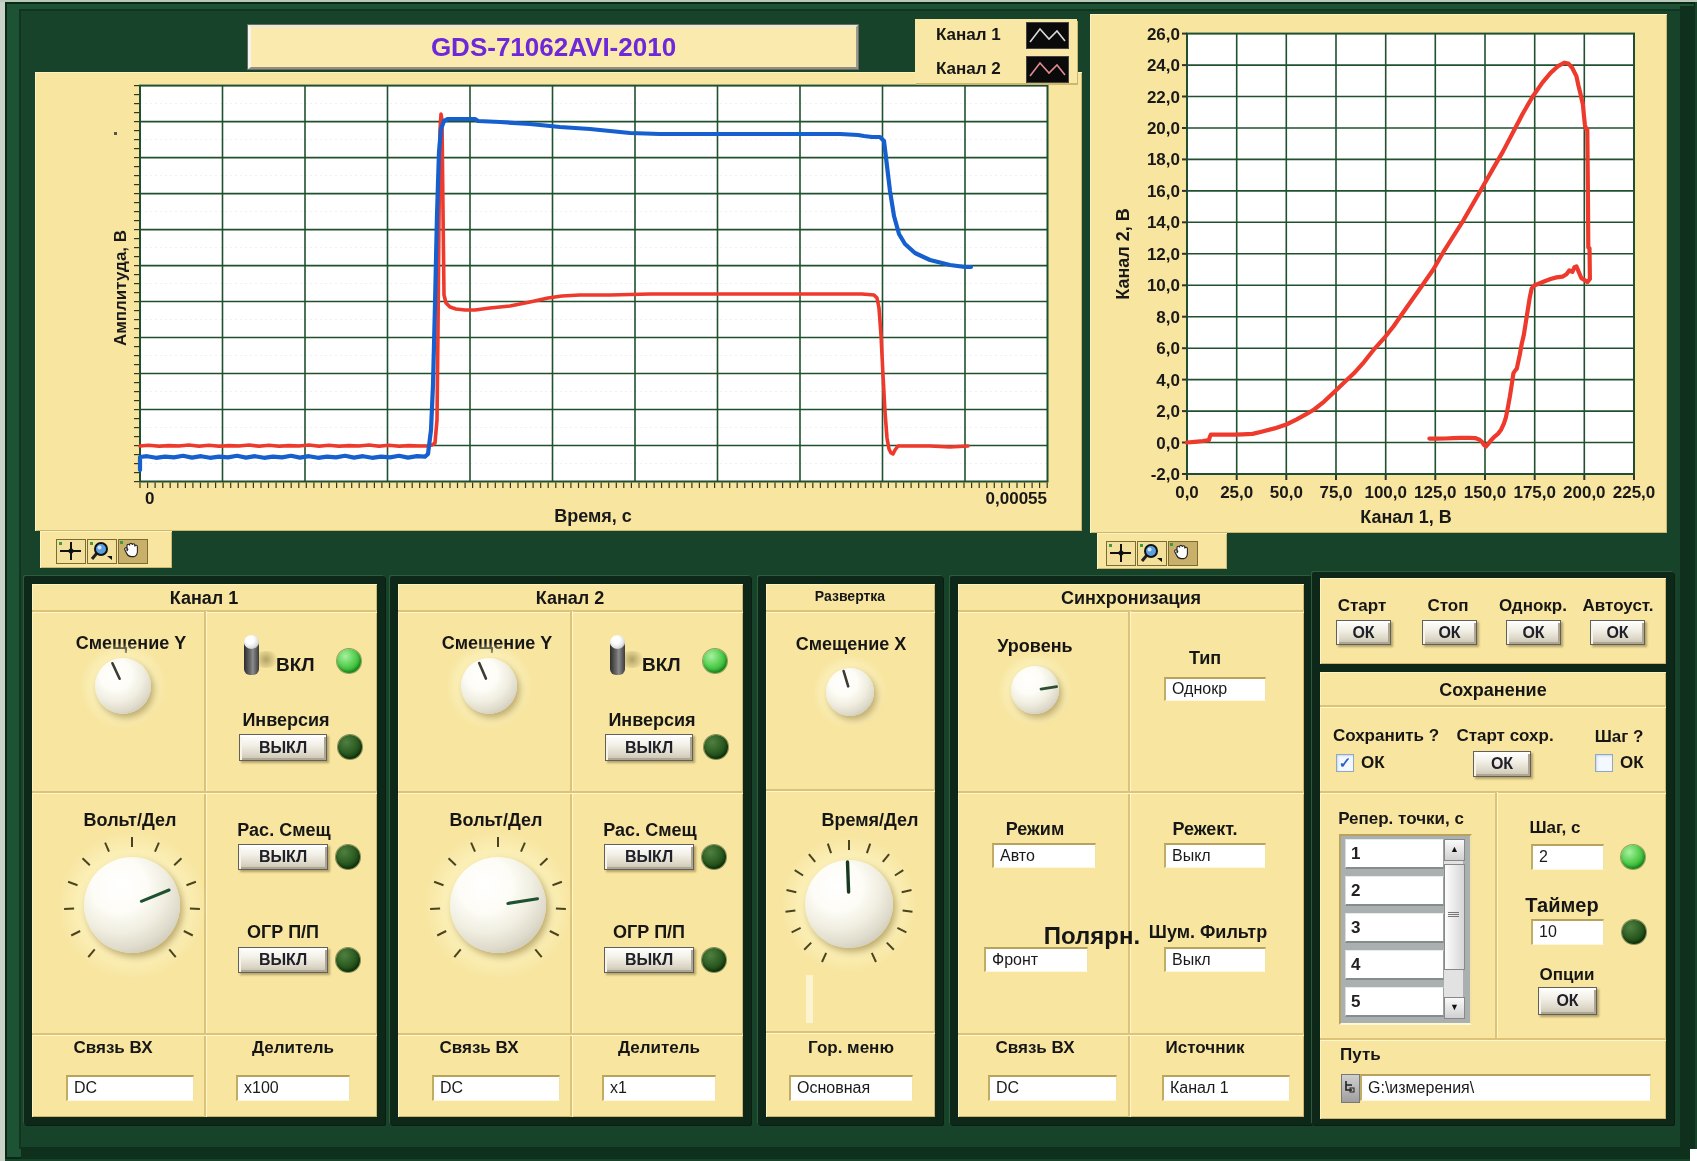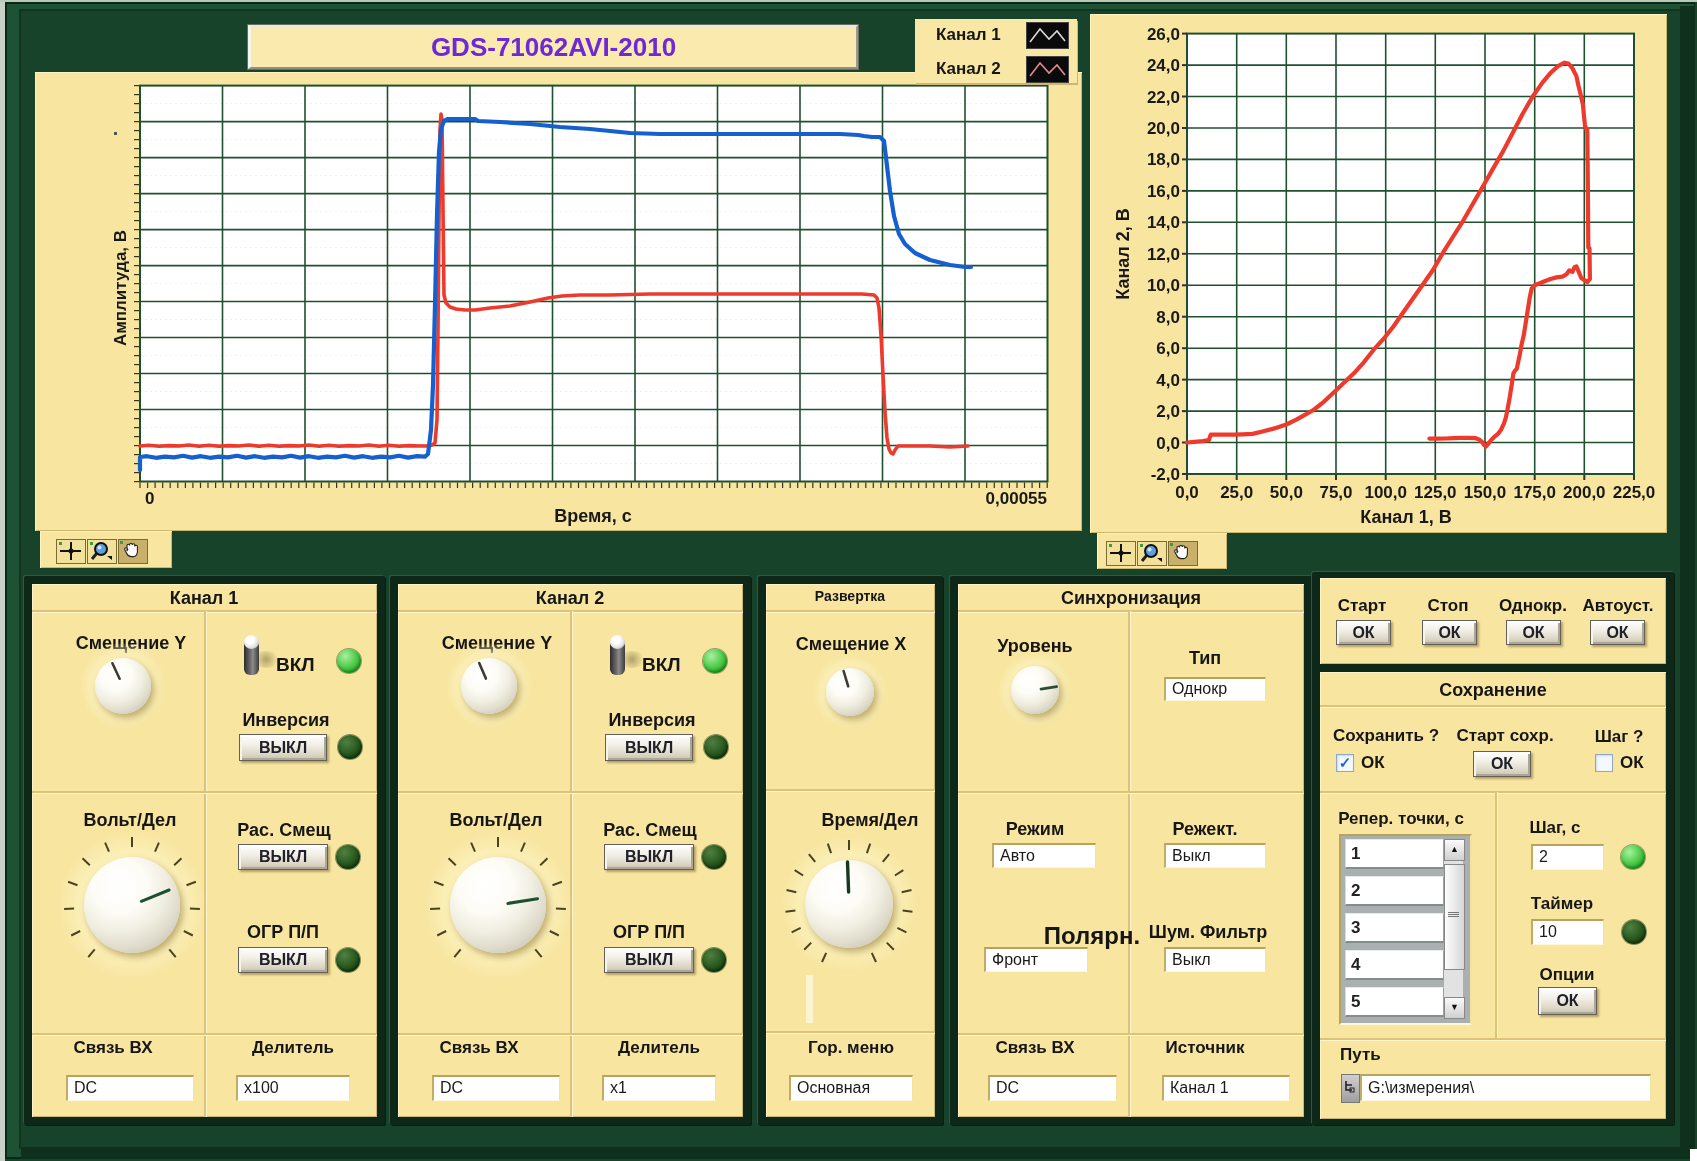--- a/index.html
+++ b/index.html
@@ -550,21 +550,21 @@
 <div class="abs" style="left:1345px;top:950px;width:92px;height:27px;background:#fff;border-top:1px solid #e8eaea;border-left:1px solid #dadcdc;border-bottom:2px solid #848c8c;border-right:1px solid #9aa2a2;font-size:17px;font-weight:bold;line-height:27px;padding-left:5px;color:#222;">4</div>
 <div class="abs" style="left:1345px;top:987px;width:92px;height:27px;background:#fff;border-top:1px solid #e8eaea;border-left:1px solid #dadcdc;border-bottom:2px solid #848c8c;border-right:1px solid #9aa2a2;font-size:17px;font-weight:bold;line-height:27px;padding-left:5px;color:#222;">5</div>
 <div class="abs" style="left:1444px;top:839px;width:19px;height:180px;background:#e2e2e2;"></div>
 <div class="abs" style="left:1444px;top:839px;width:19px;height:20px;background:linear-gradient(180deg,#fafafa,#d0d0d0);border:1px solid #888;font-size:9px;text-align:center;line-height:18px;color:#111;">▲</div>
 <div class="abs" style="left:1444px;top:864px;width:19px;height:104px;background:linear-gradient(90deg,#fdfdfd,#d6d6d6);border:1px solid #888;"></div>
 <div class="abs" style="left:1448px;top:912px;width:11px;height:1px;border-top:1px solid #777;border-bottom:3px double #777;"></div>
 <div class="abs" style="left:1444px;top:997px;width:19px;height:20px;background:linear-gradient(180deg,#fafafa,#d0d0d0);border:1px solid #888;font-size:9px;text-align:center;line-height:18px;color:#111;">▼</div>
 <div class="lbl ctr" style="left:1555px;top:818px;font-size:17px;">Шаг, с</div>
 <div class="inp" style="left:1531px;top:844px;width:64px;height:23px;line-height:22px;">2</div>
 <div class="ledg" style="left:1621px;top:845px;width:24px;height:24px;"></div>
-<div class="lbl ctr" style="left:1562px;top:894px;font-size:17px;">Таймер</div>
+<div class="lbl ctr" style="left:1562px;top:894px;font-size:20px;">Таймер</div>
 <div class="inp" style="left:1531px;top:919px;width:64px;height:23px;line-height:22px;">10</div>
 <div class="ledd" style="left:1622px;top:920px;width:24px;height:24px;"></div>
 <div class="lbl ctr" style="left:1567px;top:965px;font-size:17px;">Опции</div>
 <div class="btn" style="left:1538px;top:987px;width:57px;height:26px;font-size:16px;line-height:26px;">ОК</div>
 <div class="gh" style="left:1320px;top:1038px;width:346px;"></div>
 <div class="lbl" style="left:1340px;top:1045px;font-size:17px;">Путь</div>
 <div class="abs" style="left:1341px;top:1074px;width:17px;height:27px;background:linear-gradient(180deg,#cfcfcf,#9f9f9f);border:1px solid #777;">
     <svg width="15" height="25" viewBox="0 0 15 25">
       <path d="M4 6 v9 h6 M4 10 h6" stroke="#222" stroke-width="1.6" fill="none"></path>
       <rect x="8" y="13" width="4" height="4" fill="none" stroke="#222"></rect>

